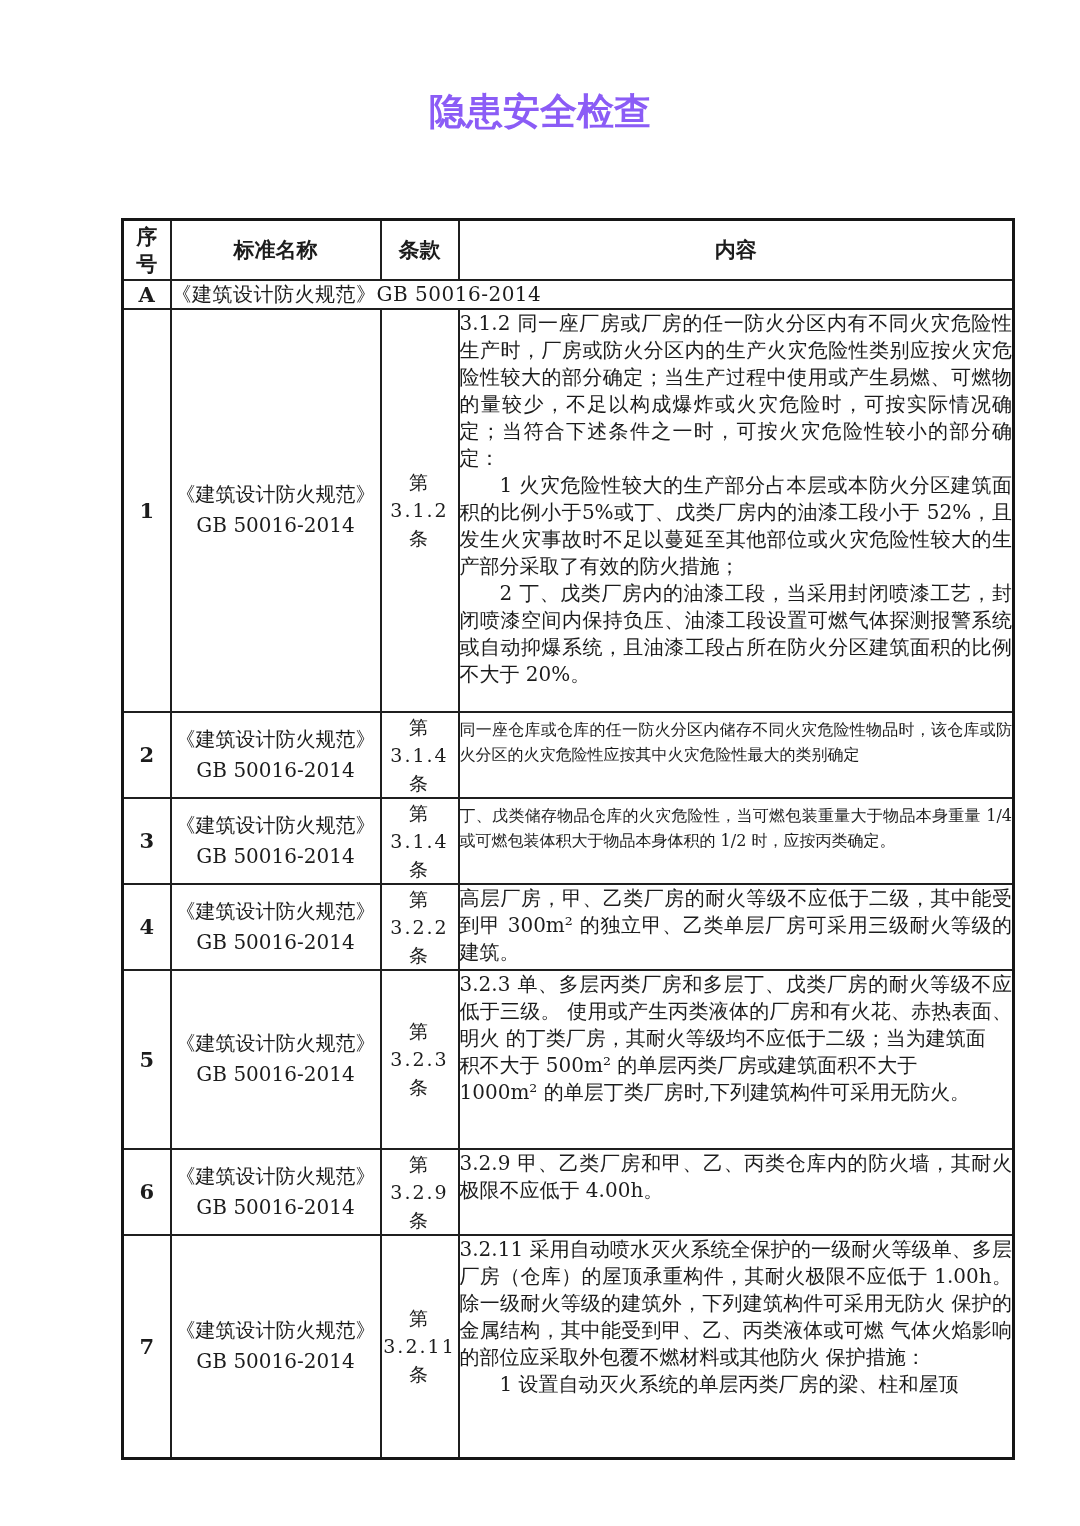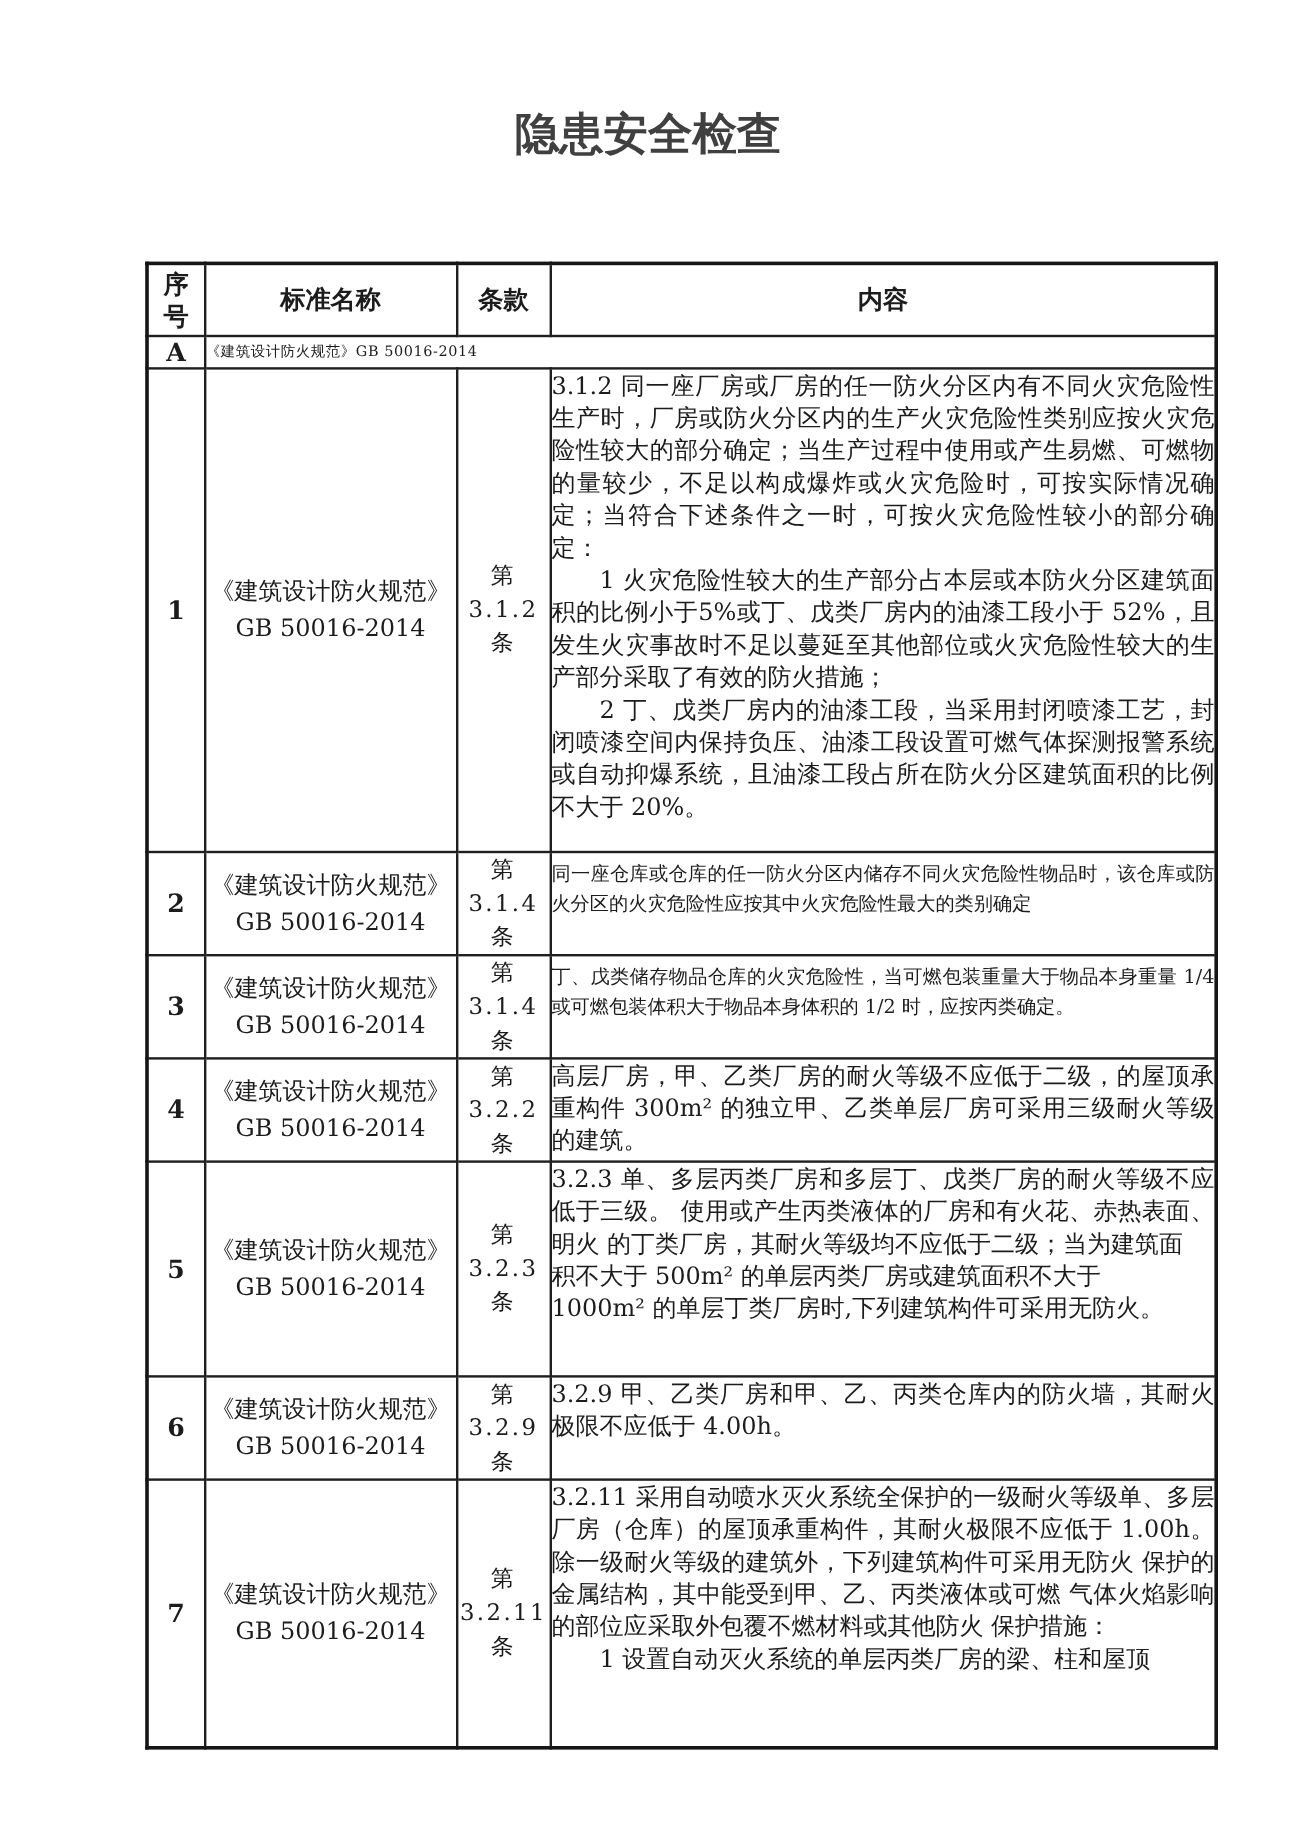--- a/index.html
+++ b/index.html
@@ -7,25 +7,25 @@
     width:1080px;height:1526px;
     background:#ffffff;
     color:#1c1c1c;
     font-family:"DejaVu Serif","Liberation Serif",serif;
     overflow:hidden;
     position:relative;
   }
   .doc-title{
     padding-top:88px;
     text-align:center;
-    font-family:Liberation Sans, sans-serif;
+    font-family:Liberation Serif, serif;
     font-weight:bold;
     font-size:37px;
     line-height:47px;
-    color:#404040;
+    color:#8b5cf6;
   }
   .std-table{
     position:absolute;
     left:121px;top:218px;
     width:891px;
     border-collapse:collapse;
     table-layout:fixed;
     background:#fff;
   }
   .std-table col.c-no{width:48px;}
@@ -70,21 +70,21 @@
     vertical-align:top;
     padding:3px 9px 3px 9px;
     font-size:20px;
     line-height:27px;
     text-align:justify;
   }
   .cell-content p{margin:0;}
   .cell-content p.ind{text-indent:2em;}
   tr.compact .cell-content{font-size:16px;line-height:25px;padding-top:4px;}
   .section-cell{
-    font-size:12px;
+    font-size:20px;
     vertical-align:middle;
     padding-left:12px;
     letter-spacing:0.5px;
     margin-top:44px;
   }
   .prelines{white-space:pre-line;}
 </style>
 </head>
 <body>
 
@@ -152,21 +152,21 @@
     </tr>
 
     <tr style="height:85px">
       <td class="cell-no">4</td>
       <td class="cell-name">《建筑设计防火规范》
 GB 50016-2014</td>
       <td class="cell-clause">第
 3.2.2
 条</td>
       <td class="cell-content">
-        <p>高层厂房，甲、乙类厂房的耐火等级不应低于二级，的屋顶承重构件 300m² 的独立甲、乙类单层厂房可采用三级耐火等级的建筑。</p>
+        <p>高层厂房，甲、乙类厂房的耐火等级不应低于二级，其中能受到甲 300m² 的独立甲、乙类单层厂房可采用三级耐火等级的建筑。</p>
       </td>
     </tr>
 
     <tr style="height:179px">
       <td class="cell-no">5</td>
       <td class="cell-name">《建筑设计防火规范》
 GB 50016-2014</td>
       <td class="cell-clause">第
 3.2.3
 条</td>

